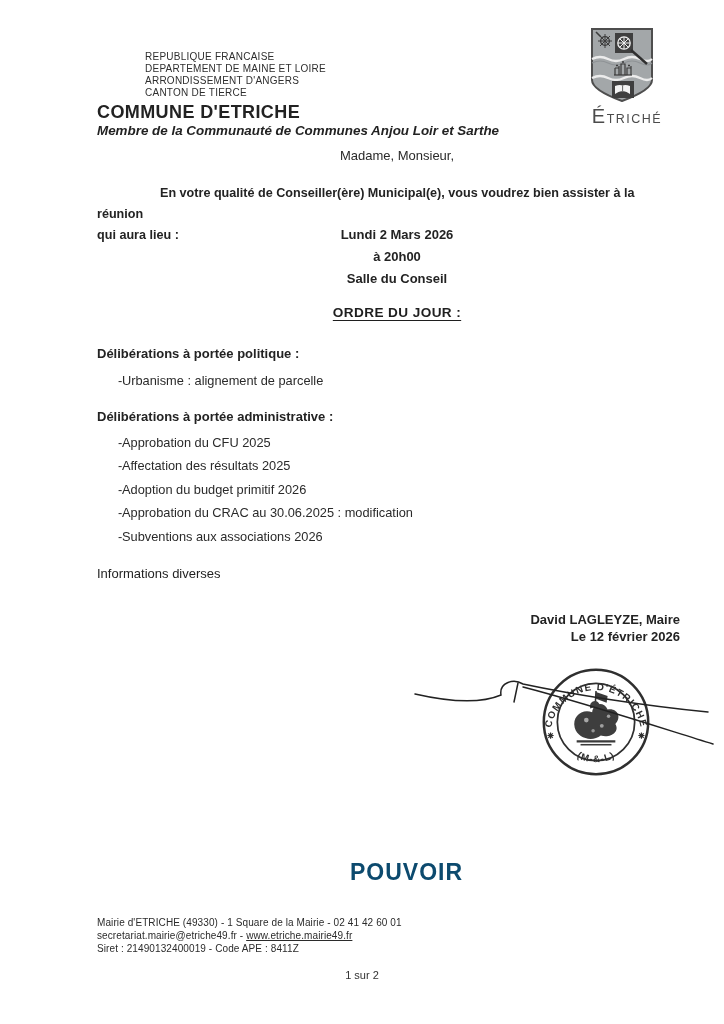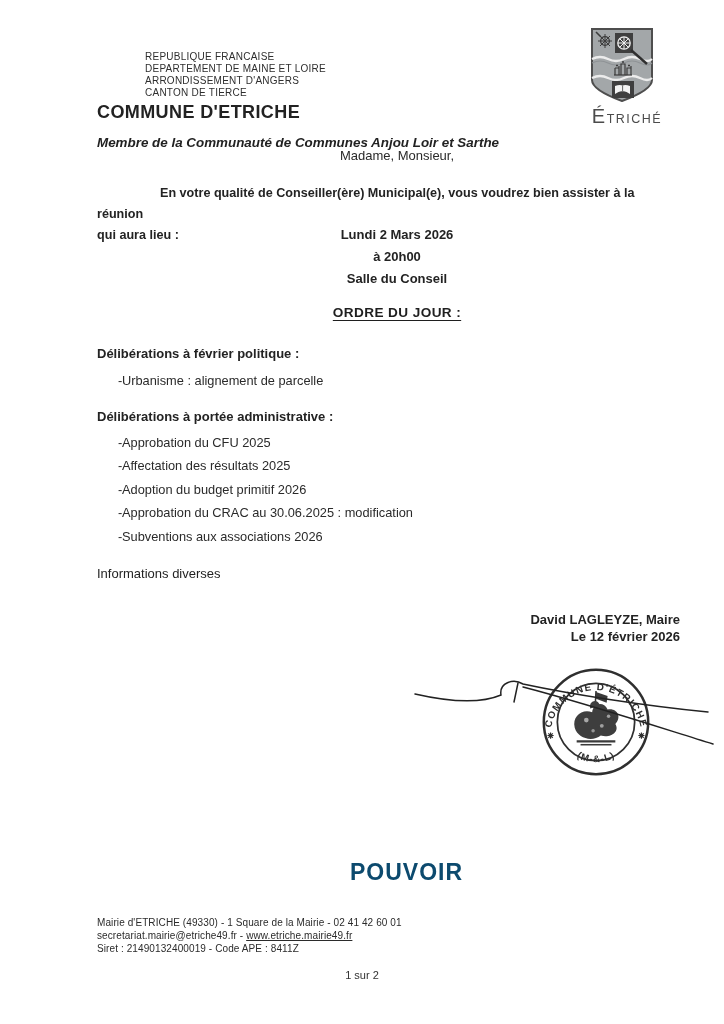--- a/index.html
+++ b/index.html
@@ -9,21 +9,21 @@
     position:relative; width:724px; height:1024px; margin:0 auto;
     background:#ffffff; color:#262626; overflow:hidden;
     box-shadow:0 0 6px rgba(0,0,0,.25);
   }
   .abs { position:absolute; }
 
   
   .header-block { left:97px; top:51px; }
   .admin-line { font-size:10px; line-height:12px; letter-spacing:.25px; color:#2e2e2e;padding-left:48px; }
   .commune-title { margin-top:3px; font-size:18px; font-weight:bold; letter-spacing:.4px; color:#222; }
-  .membership-line { margin-top:12px; font-size:13.4px; font-weight:bold; font-style:italic; color:#222; }
+  .membership-line { margin-top:0; font-size:13.4px; font-weight:bold; font-style:italic; color:#222; }
 
   
   .logo-block { left:588px; top:26px; width:80px; text-align:center; }
   .logo-caption { margin-top:1px; margin-left:-2px; color:#4b4b4b; letter-spacing:1.5px; white-space:nowrap; }
   .logo-caption .cap-init { font-size:20px; font-weight:500; }
   .logo-caption .cap-rest { font-size:12.5px; }
 
   
   .col-center { left:97px; width:600px; text-align:center; }
   .salutation { top:148px; font-size:13px; color:#2a2a2a; }
@@ -117,21 +117,21 @@
   <div class="abs col-center meeting">
     <div>Lundi 2 Mars 2026</div>
     <div>à 20h00</div>
     <div>Salle du Conseil</div>
   </div>
 
   <div class="abs col-center agenda-title">
     <span>ORDRE DU JOUR :</span>
   </div>
 
-  <div class="abs sec-title" style="top:346px">Délibérations à février politique :</div>
+  <div class="abs sec-title" style="top:346px">Délibérations à portée politique :</div>
   <div class="abs li" style="top:373px">
     <span class="dash">-</span>
     <span>Urbanisme : alignement de parcelle</span>
   </div>
 
   <div class="abs sec-title" style="top:409px">Délibérations à portée administrative :</div>
   <div class="abs li" style="top:435px">
     <span class="dash">-</span>
     <span>Approbation du CFU 2025</span>
   </div>

